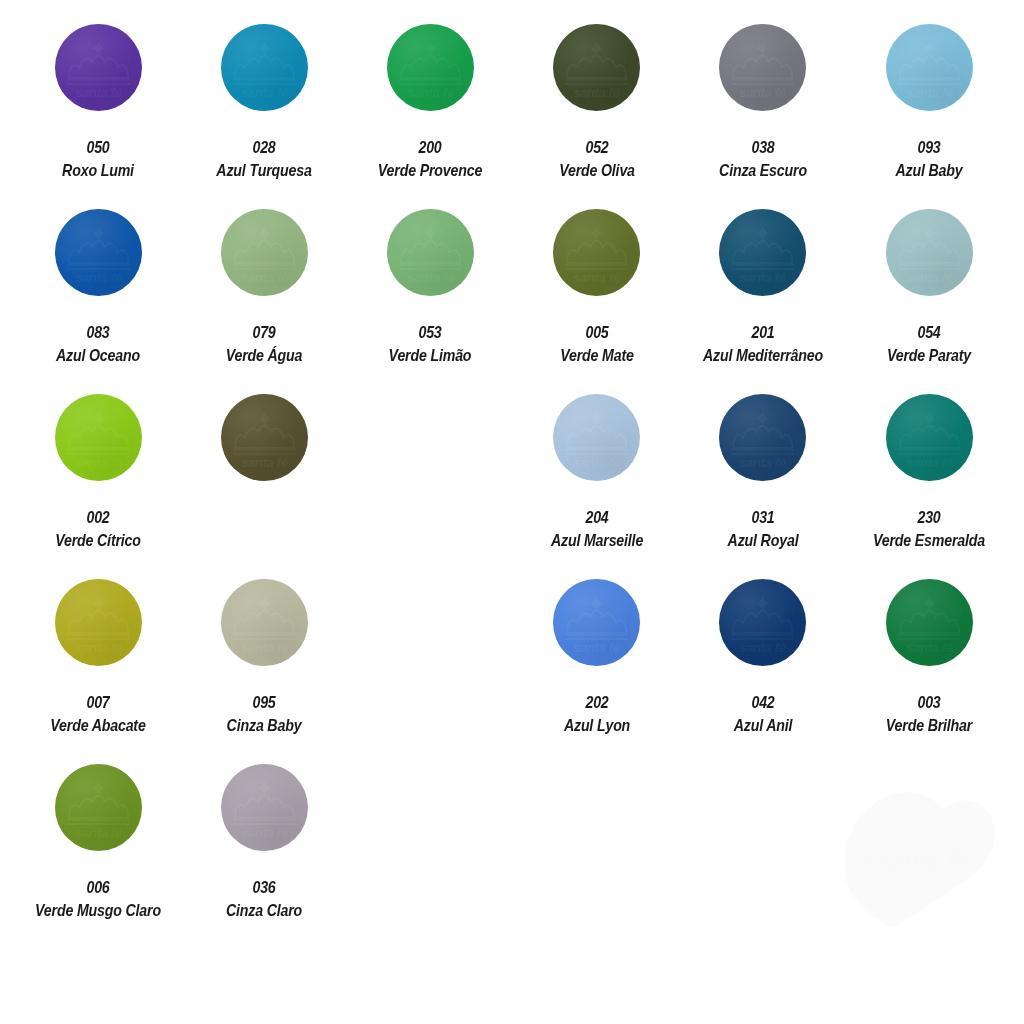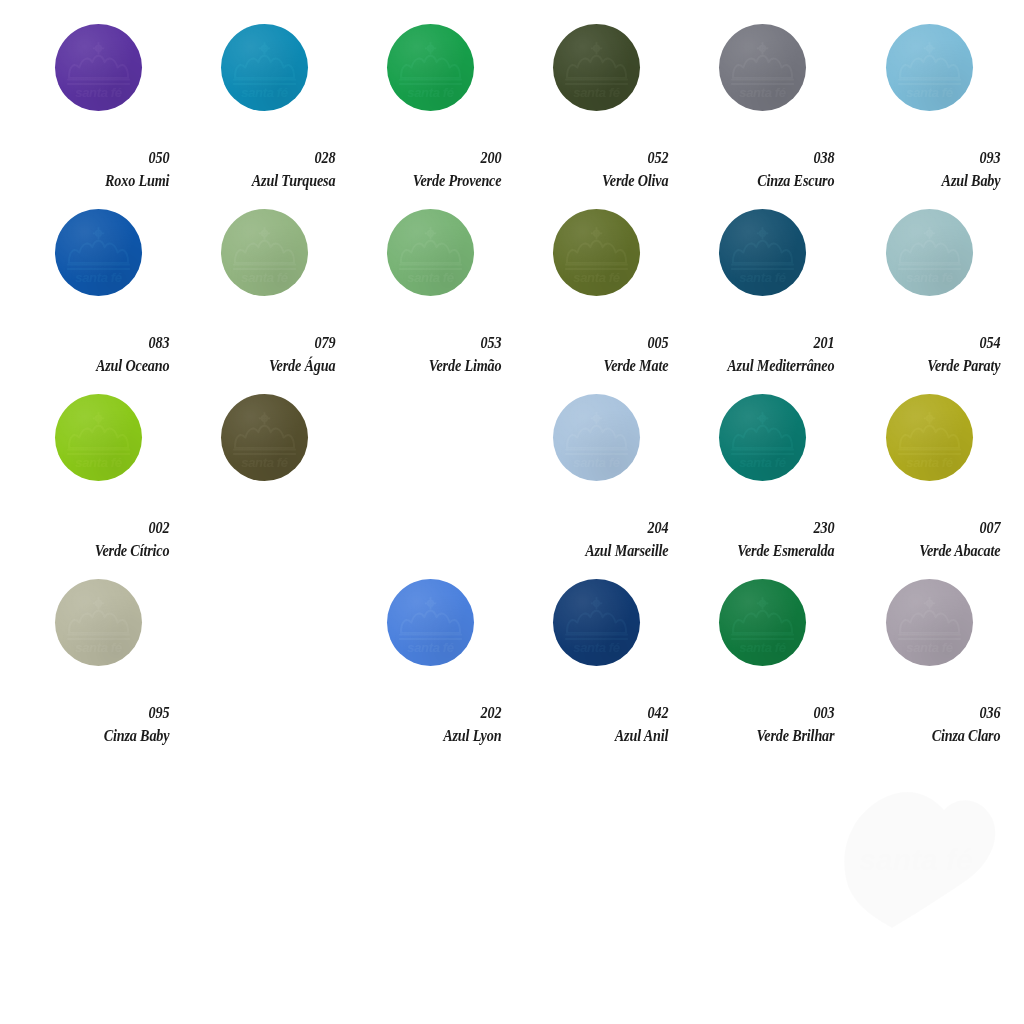--- a/index.html
+++ b/index.html
@@ -68,25 +68,24 @@
     position: absolute;
     inset: 0;
     border-radius: 50%;
     background:
       radial-gradient(circle at 34% 26%, rgba(255,255,255,0.11) 0%, rgba(255,255,255,0) 58%),
       radial-gradient(circle at 70% 82%, rgba(0,0,0,0.07) 0%, rgba(0,0,0,0) 60%);
     pointer-events: none;
   }
 
   .swatch-caption {
-    margin-top: 37px;
-    text-align: right;
+    margin-top: 26px;
+    text-align: center;
     line-height: 1.22;
     width: 166px;
-    font-family: Liberation Serif, serif;
   }
   .swatch-code,
   .swatch-name {
     display: block;
     color: #1b1b1b;
     font-weight: 700;
     font-style: italic;
     font-stretch: condensed;
     transform: scaleX(0.86);
     white-space: nowrap;
@@ -409,20 +408,40 @@
     <text x="50" y="84" text-anchor="middle" fill="#ffffff" font-family="'Liberation Sans', sans-serif" font-size="15" font-weight="700" font-style="italic" letter-spacing="-0.4">santa fé</text>
   </svg>
 <div class="disc-sheen"></div>
         </div>
         <div class="swatch-caption">
           <span class="swatch-code">204</span>
           <span class="swatch-name">Azul Marseille</span>
         </div>
       </div>
       <div class="swatch-cell">
+        <div class="swatch-disc" style="background: rgb(28, 68, 112);">
+  <svg class="disc-watermark" viewBox="0 0 100 100" preserveAspectRatio="xMidYMid meet" aria-hidden="true">
+    <g fill="none" stroke="#ffffff" stroke-width="2.1" stroke-linejoin="round">
+      <path d="M16 62 C16 48 22 44 28 50 C31 40 38 36 43 44 C46 34 54 34 57 44
+               C62 36 69 40 72 50 C78 44 84 48 84 62 Z"></path>
+      <path d="M14 64 H86"></path>
+      <path d="M14 69 H86"></path>
+      <circle cx="50" cy="28" r="3.1"></circle>
+      <path d="M50 21 V35 M43.5 28 H56.5"></path>
+    </g>
+    <text x="50" y="84" text-anchor="middle" fill="#ffffff" font-family="'Liberation Sans', sans-serif" font-size="15" font-weight="700" font-style="italic" letter-spacing="-0.4">santa fé</text>
+  </svg>
+<div class="disc-sheen"></div>
+        </div>
+        <div class="swatch-caption">
+          <span class="swatch-code">031</span>
+          <span class="swatch-name">Azul Royal</span>
+        </div>
+      </div>
+      <div class="swatch-cell">
         <div class="swatch-disc" style="background: rgb(11, 122, 112);">
   <svg class="disc-watermark" viewBox="0 0 100 100" preserveAspectRatio="xMidYMid meet" aria-hidden="true">
     <g fill="none" stroke="#ffffff" stroke-width="2.1" stroke-linejoin="round">
       <path d="M16 62 C16 48 22 44 28 50 C31 40 38 36 43 44 C46 34 54 34 57 44
                C62 36 69 40 72 50 C78 44 84 48 84 62 Z"></path>
       <path d="M14 64 H86"></path>
       <path d="M14 69 H86"></path>
       <circle cx="50" cy="28" r="3.1"></circle>
       <path d="M50 21 V35 M43.5 28 H56.5"></path>
     </g>
@@ -527,20 +546,40 @@
       <circle cx="50" cy="28" r="3.1"></circle>
       <path d="M50 21 V35 M43.5 28 H56.5"></path>
     </g>
     <text x="50" y="84" text-anchor="middle" fill="#ffffff" font-family="'Liberation Sans', sans-serif" font-size="15" font-weight="700" font-style="italic" letter-spacing="-0.4">santa fé</text>
   </svg>
 <div class="disc-sheen"></div>
         </div>
         <div class="swatch-caption">
           <span class="swatch-code">003</span>
           <span class="swatch-name">Verde Brilhar</span>
+        </div>
+      </div>
+      <div class="swatch-cell">
+        <div class="swatch-disc" style="background: rgb(107, 147, 35);">
+  <svg class="disc-watermark" viewBox="0 0 100 100" preserveAspectRatio="xMidYMid meet" aria-hidden="true">
+    <g fill="none" stroke="#ffffff" stroke-width="2.1" stroke-linejoin="round">
+      <path d="M16 62 C16 48 22 44 28 50 C31 40 38 36 43 44 C46 34 54 34 57 44
+               C62 36 69 40 72 50 C78 44 84 48 84 62 Z"></path>
+      <path d="M14 64 H86"></path>
+      <path d="M14 69 H86"></path>
+      <circle cx="50" cy="28" r="3.1"></circle>
+      <path d="M50 21 V35 M43.5 28 H56.5"></path>
+    </g>
+    <text x="50" y="84" text-anchor="middle" fill="#ffffff" font-family="'Liberation Sans', sans-serif" font-size="15" font-weight="700" font-style="italic" letter-spacing="-0.4">santa fé</text>
+  </svg>
+<div class="disc-sheen"></div>
+        </div>
+        <div class="swatch-caption">
+          <span class="swatch-code">006</span>
+          <span class="swatch-name">Verde Musgo Claro</span>
         </div>
       </div>
       <div class="swatch-cell">
         <div class="swatch-disc" style="background: rgb(167, 159, 170);">
   <svg class="disc-watermark" viewBox="0 0 100 100" preserveAspectRatio="xMidYMid meet" aria-hidden="true">
     <g fill="none" stroke="#ffffff" stroke-width="2.1" stroke-linejoin="round">
       <path d="M16 62 C16 48 22 44 28 50 C31 40 38 36 43 44 C46 34 54 34 57 44
                C62 36 69 40 72 50 C78 44 84 48 84 62 Z"></path>
       <path d="M14 64 H86"></path>
       <path d="M14 69 H86"></path>

